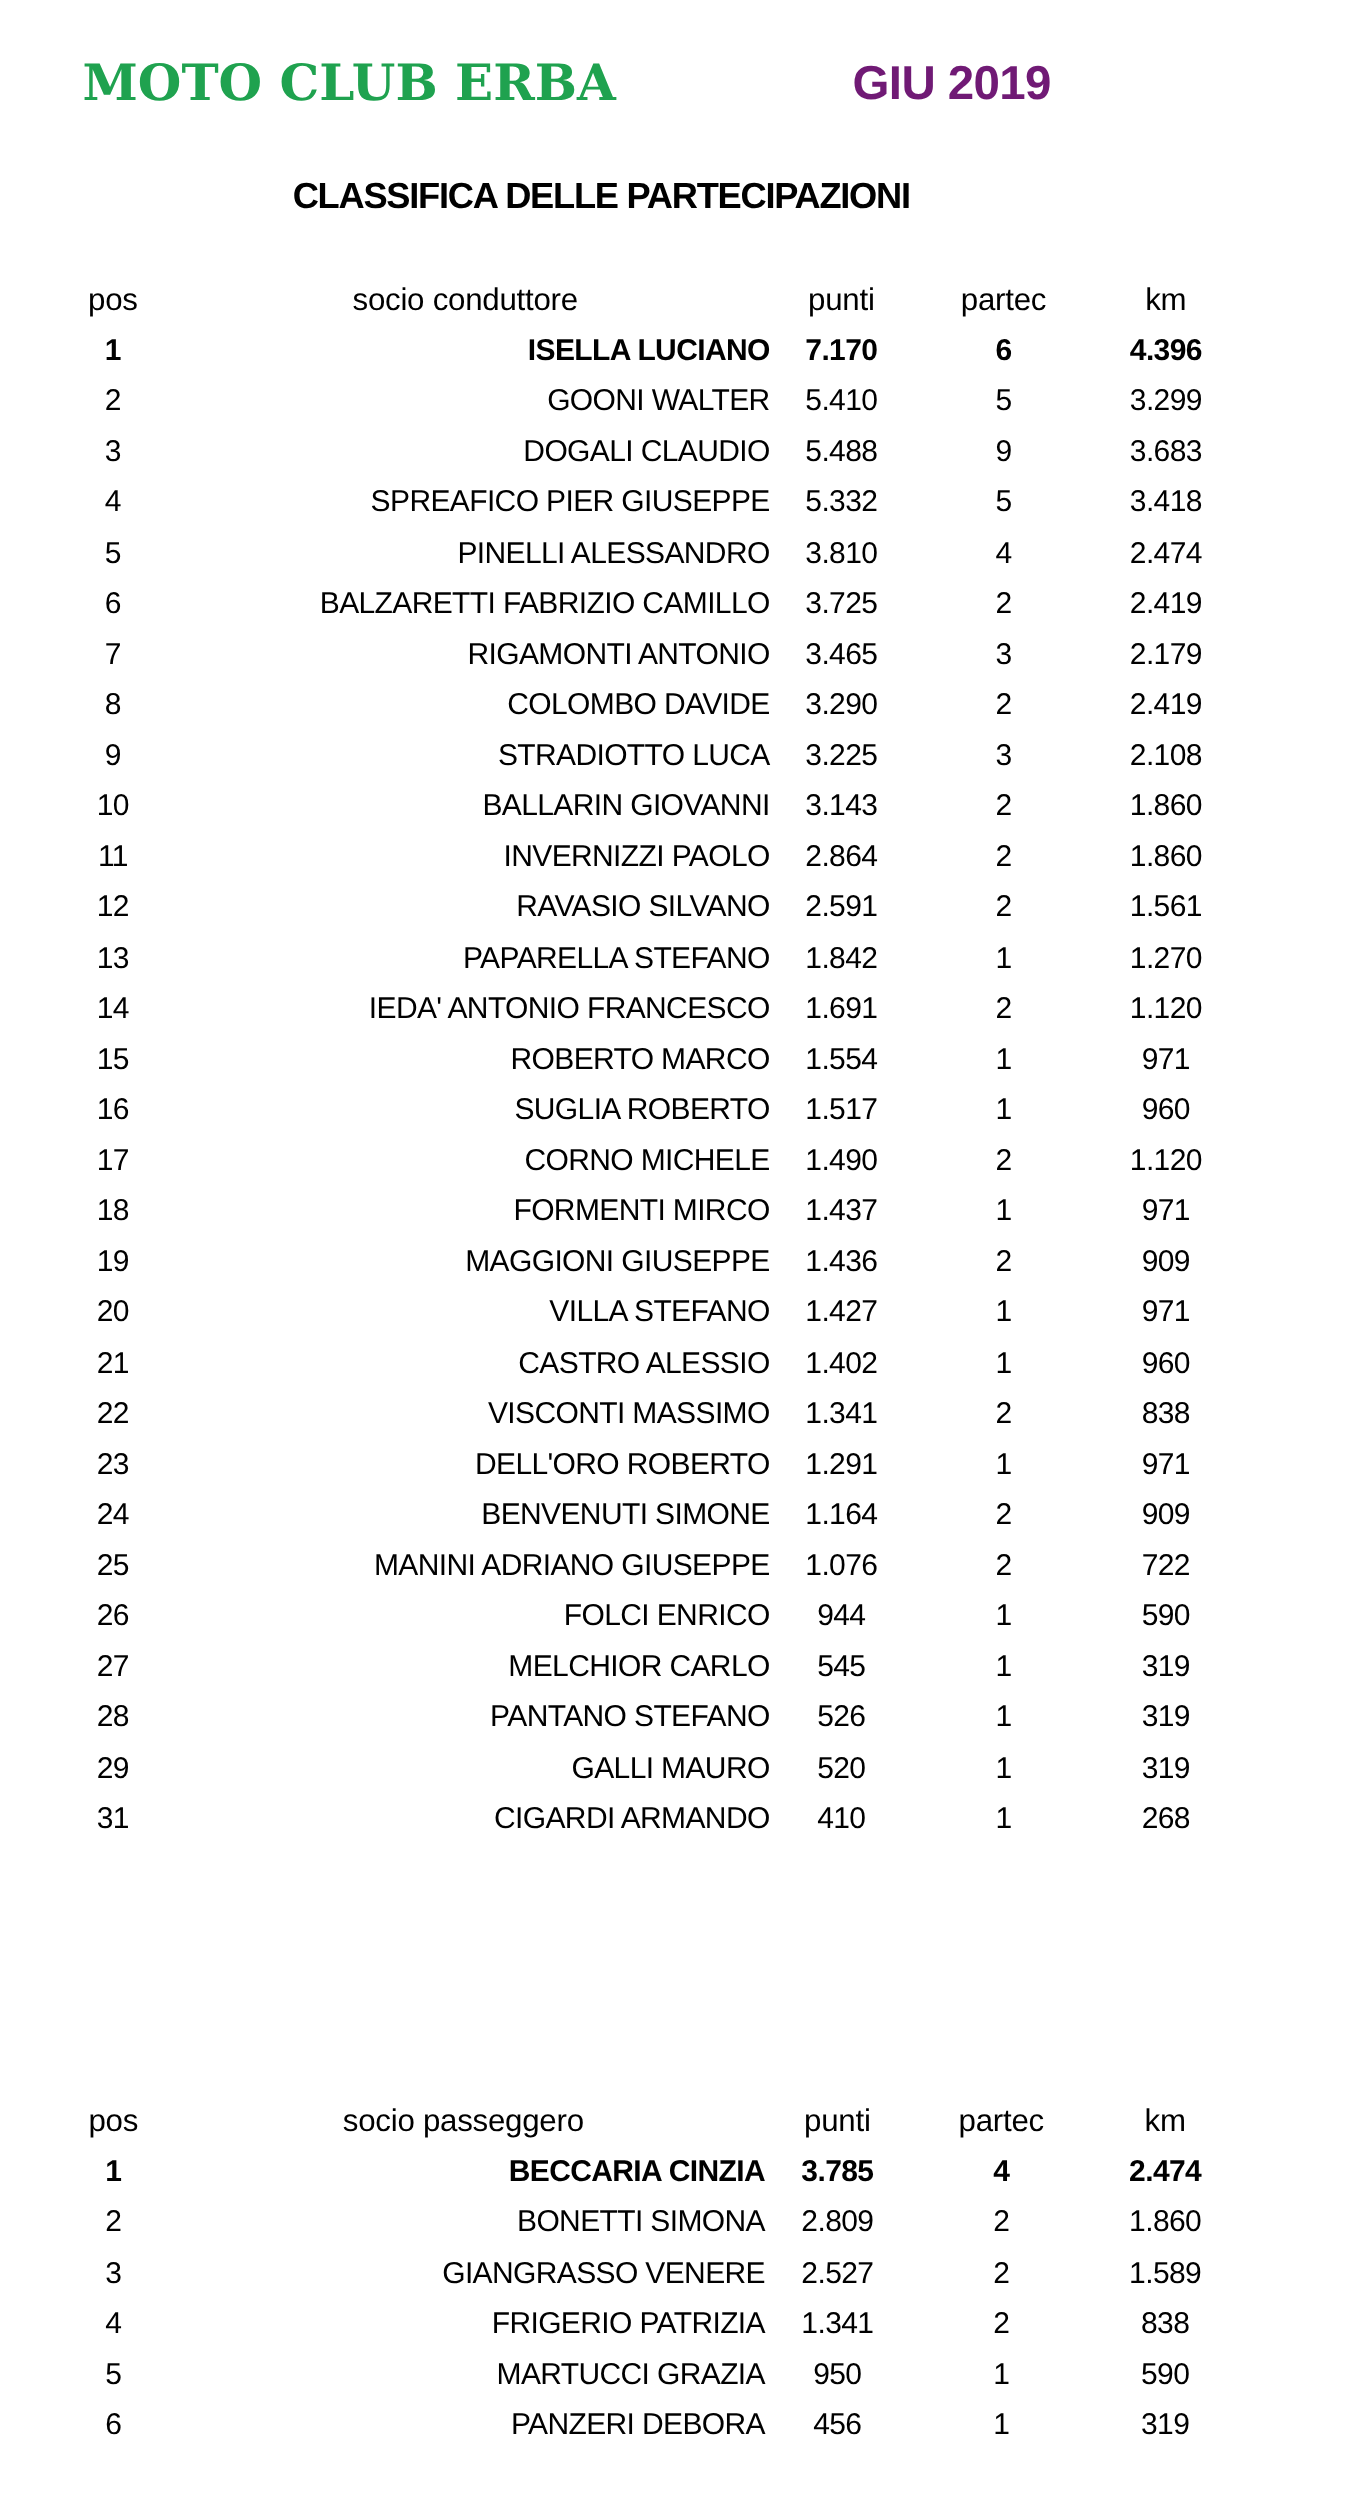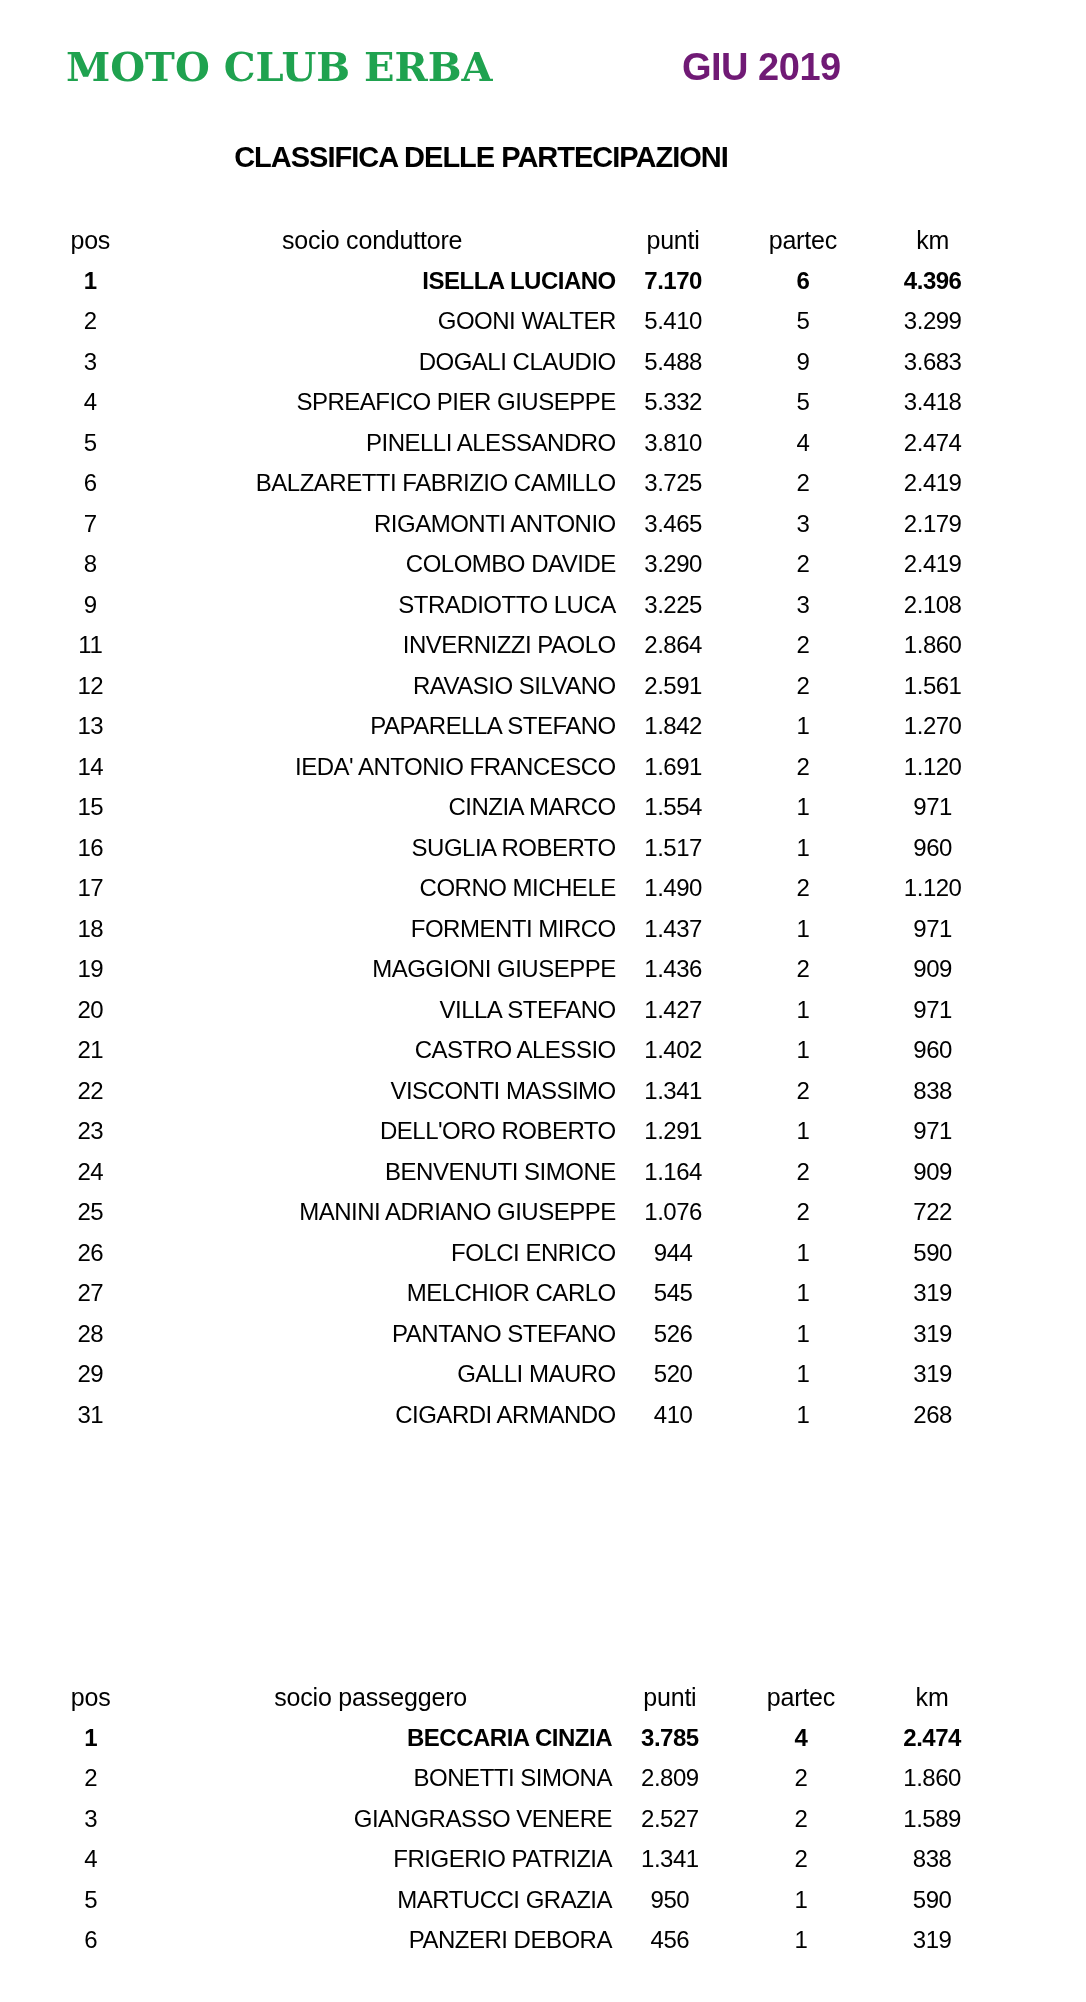--- a/index.html
+++ b/index.html
@@ -173,20 +173,27 @@
           <td class="col4">2.419</td>
         </tr>
         <tr>
           <td class="col0">9</td>
           <td class="col1">STRADIOTTO LUCA</td>
           <td class="col2">3.225</td>
           <td class="col3">3</td>
           <td class="col4">2.108</td>
         </tr>
         <tr>
+          <td class="col0">10</td>
+          <td class="col1">BALLARIN GIOVANNI</td>
+          <td class="col2">3.143</td>
+          <td class="col3">2</td>
+          <td class="col4">1.860</td>
+        </tr>
+        <tr>
           <td class="col0">11</td>
           <td class="col1">INVERNIZZI PAOLO</td>
           <td class="col2">2.864</td>
           <td class="col3">2</td>
           <td class="col4">1.860</td>
         </tr>
         <tr>
           <td class="col0">12</td>
           <td class="col1">RAVASIO SILVANO</td>
           <td class="col2">2.591</td>
@@ -202,21 +209,21 @@
         </tr>
         <tr>
           <td class="col0">14</td>
           <td class="col1">IEDA' ANTONIO FRANCESCO</td>
           <td class="col2">1.691</td>
           <td class="col3">2</td>
           <td class="col4">1.120</td>
         </tr>
         <tr>
           <td class="col0">15</td>
-          <td class="col1">CINZIA MARCO</td>
+          <td class="col1">ROBERTO MARCO</td>
           <td class="col2">1.554</td>
           <td class="col3">1</td>
           <td class="col4">971</td>
         </tr>
         <tr>
           <td class="col0">16</td>
           <td class="col1">SUGLIA ROBERTO</td>
           <td class="col2">1.517</td>
           <td class="col3">1</td>
           <td class="col4">960</td>

